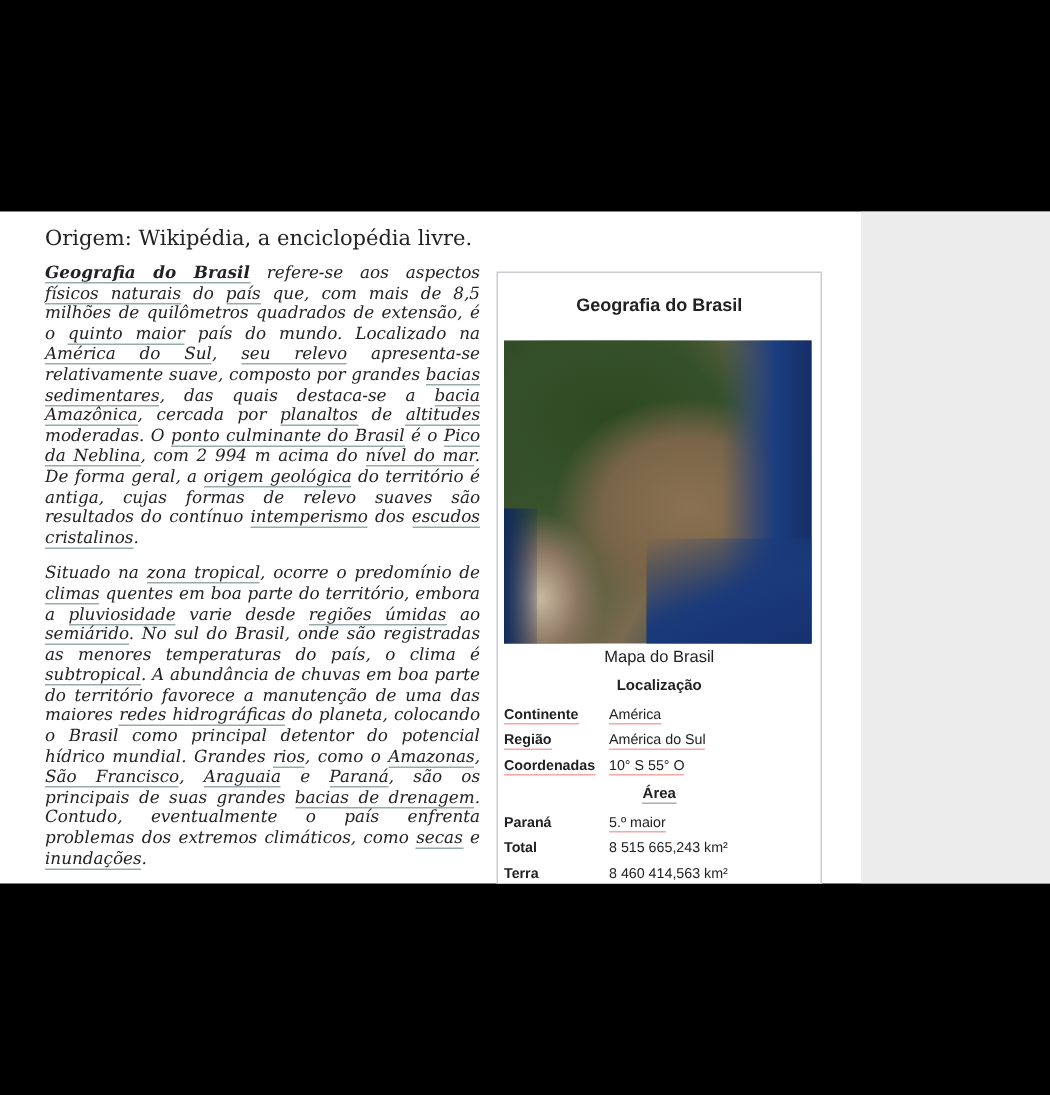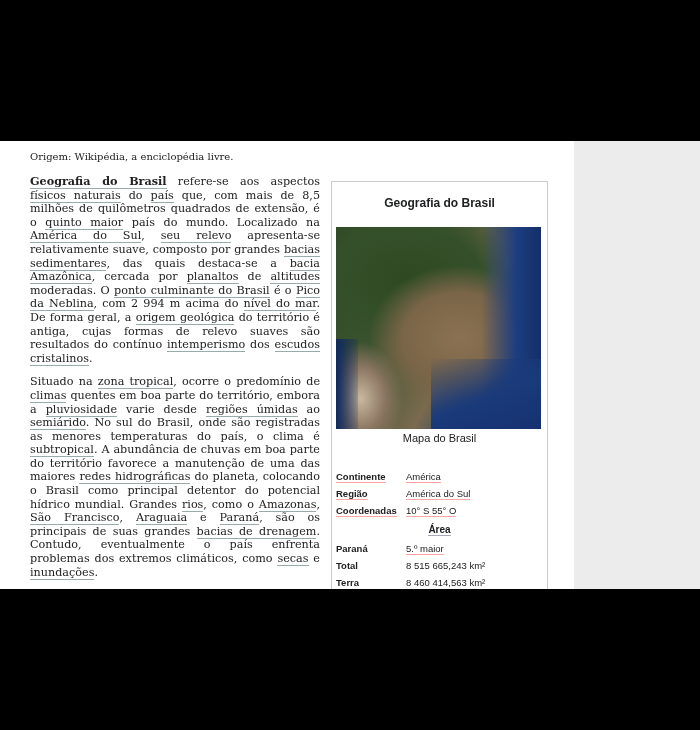--- a/index.html
+++ b/index.html
@@ -1,20 +1,20 @@
 <!DOCTYPE html>
 <html><head>
 <meta charset="utf-8">
 <style>
   html, body { margin: 0; padding: 0; }
   body { width: 700px; height: 730px; background: #000; position: relative; overflow: hidden; }
   .page { position: absolute; left: 0; top: 141px; width: 700px; height: 448px; background: #ffffff; overflow: hidden; }
   .gutter { position: absolute; left: 574px; top: 0; width: 126px; height: 448px; background: #ececec; }
-  .origin { position: absolute; left: 30px; top: 10px; font-family: "DejaVu Serif", serif; font-size: 10px; color: #222; }
-  .article { position: absolute; left: 30px; top: 34px; width: 290px; font-family: "DejaVu Serif", serif; font-size: 11.2px; line-height: 13.6px; color: #222; text-align: justify; }
+  .origin { position: absolute; left: 30px; top: 10px; font-family: "DejaVu Serif", serif; font-size: 14px; color: #222; }
+  .article { position: absolute; left: 30px; top: 34px; width: 290px; font-family: "DejaVu Serif", serif; font-size: 11.2px; line-height: 13.6px; color: #222; text-align: justify; font-style: italic; }
   .article p { margin: 0 0 10px 0; }
   .article b { font-weight: bold; }
   .lnk { border-bottom: 1px solid #9aa; }
   .infobox { position: absolute; left: 331px; top: 40px; width: 215px; height: 420px; border: 1px solid #c8ccd1; background: #fff; font-family: "Liberation Sans", sans-serif; color: #202122; }
   .ib-title { text-align: center; font-weight: bold; font-size: 12px; margin-top: 14px; }
   .ib-map { position: absolute; left: 4px; top: 45px; width: 205px; height: 202px;
     background:
       radial-gradient(ellipse 30% 40% at 12% 85%, #c9b8a0 0%, #8a7560 40%, transparent 70%),
       radial-gradient(ellipse 55% 45% at 60% 55%, #8b7152 0%, #7a6548 50%, transparent 80%),
       radial-gradient(ellipse 60% 40% at 35% 25%, #2f4a22 0%, #34502a 60%, transparent 90%),
@@ -45,20 +45,21 @@
   </div>
 
   <div class="infobox">
     <div class="ib-title">Geografia do Brasil</div>
     <div class="ib-map">
       <div class="ocean-e"></div>
       <div class="ocean-w"></div>
       <div class="ocean-se"></div>
     </div>
     <div class="ib-caption">Mapa do Brasil</div>
+    <div class="ib-sec" style="top:270px">Localização</div>
 
     <div class="ib-row" style="top:289px">
       <span class="k ul">Continente</span>
       <span class="v ul">América</span>
     </div>
     <div class="ib-row" style="top:306px">
       <span class="k ul">Região</span>
       <span class="v ul">América do Sul</span>
     </div>
     <div class="ib-row" style="top:323px">

